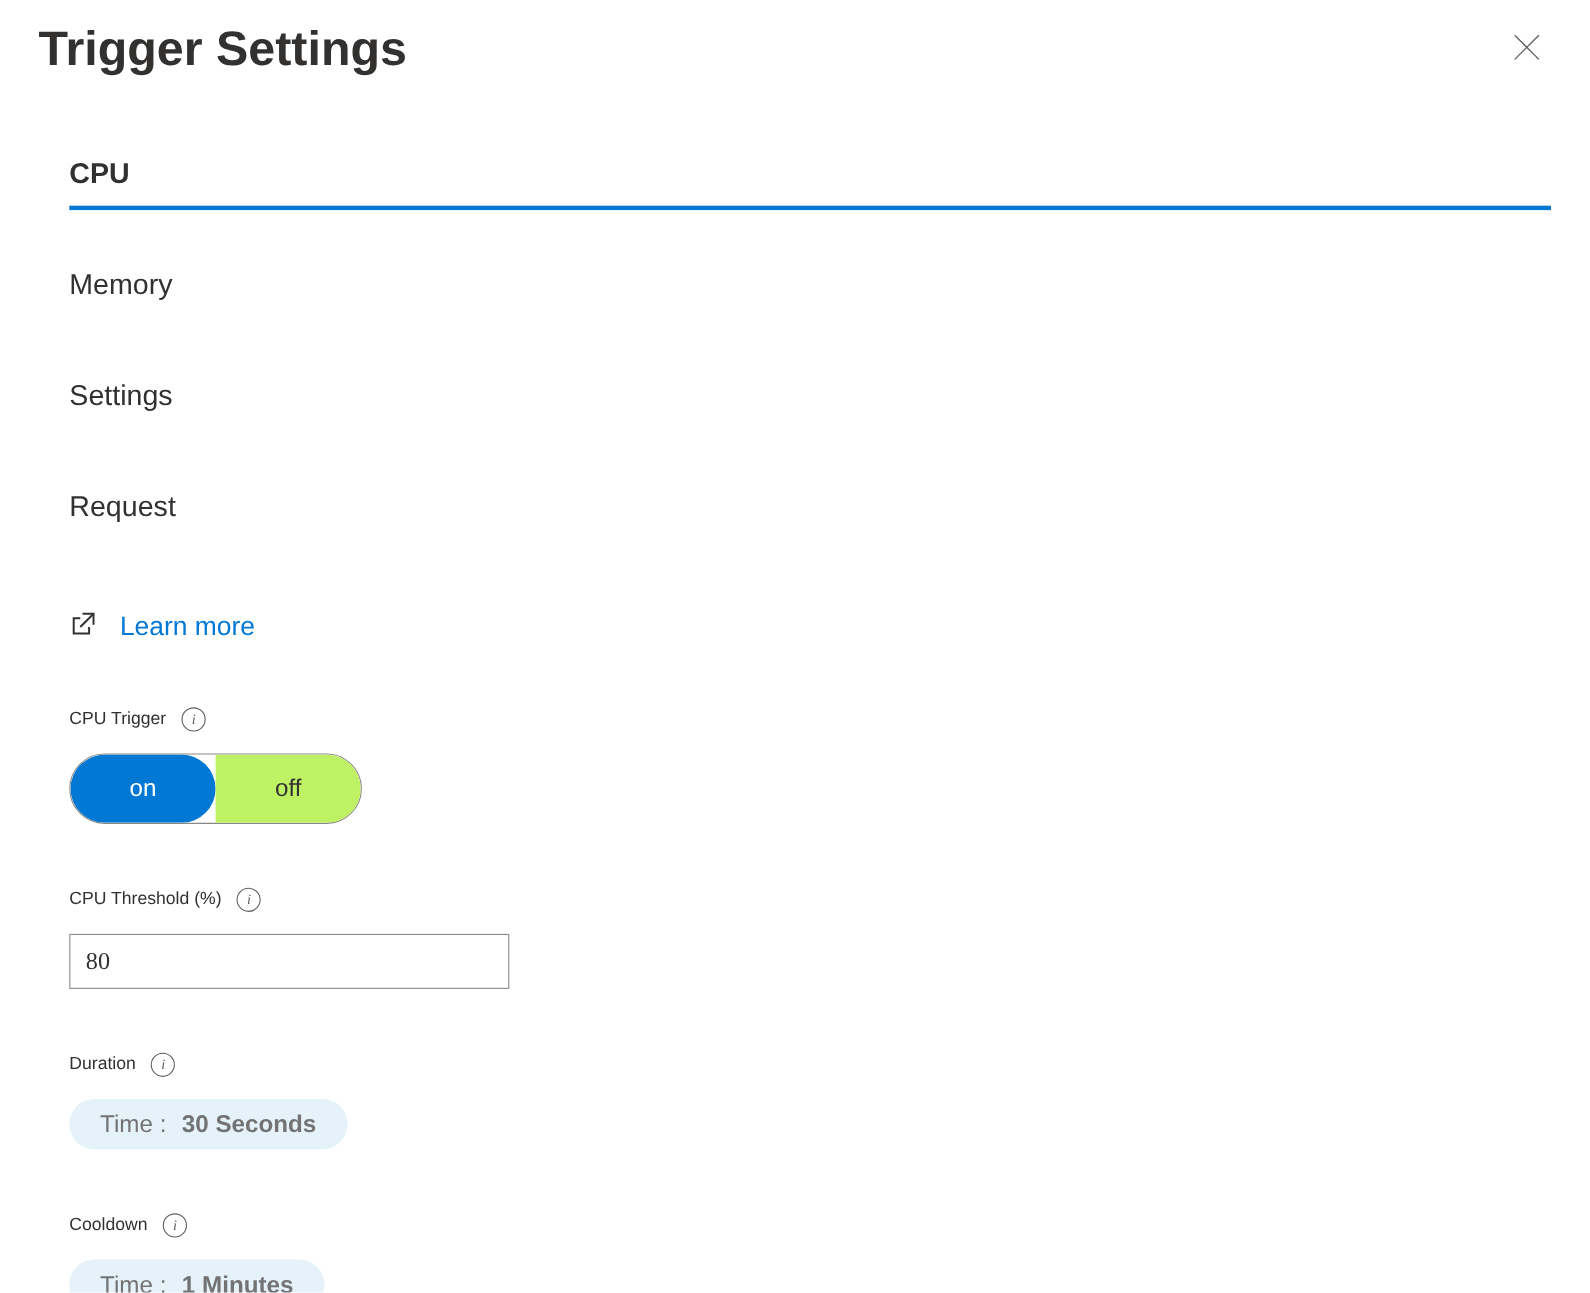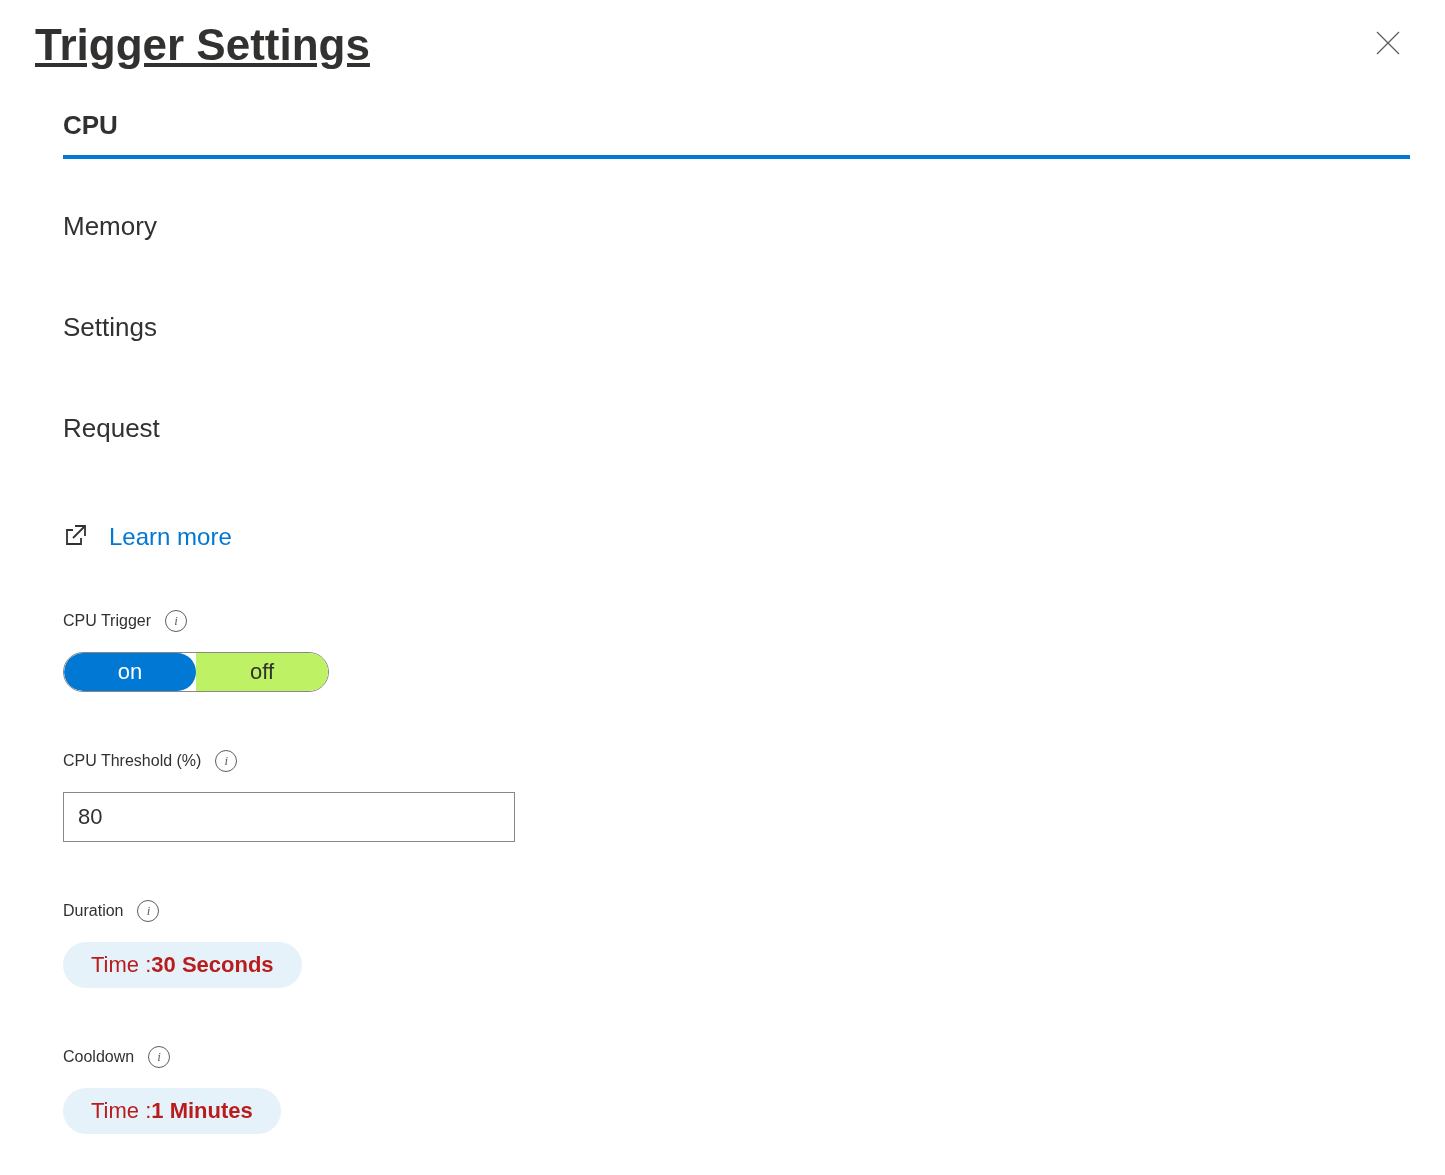--- a/index.html
+++ b/index.html
@@ -8,22 +8,21 @@
       background: #ffffff;
       color: #323130;
       width: 1445px;
       height: 1175px;
       padding: 20px 35px;
     }
     .header {
       display: flex;
       justify-content: space-between;
       align-items: center;
-      margin-bottom: 40px;
-      text-decoration: underline;
+      margin-bottom: 72px;
     }
     .page-title {
       font-size: 44px;
       font-weight: 600;
       color: #323130;
     }
     .close-btn {
       cursor: pointer;
       padding: 8px;
       display: flex;
@@ -86,57 +85,57 @@
       font-style: italic;
       font-family: Georgia, serif;
       color: #605e5c;
       cursor: pointer;
     }
     .toggle {
       display: inline-flex;
       border: 1.5px solid #8a8886;
       border-radius: 999px;
       overflow: hidden;
-      height: 40px;
+      height: 64px;
       width: 266px;
       cursor: pointer;
     }
     .toggle-opt {
       flex: 1;
       display: flex;
       align-items: center;
       justify-content: center;
       font-size: 22px;
       color: #323130;
       background: #bef264;
     }
     .toggle-opt.active {
       background: #0078d4;
       color: #ffffff;
       border-radius: 999px;
     }
     .text-input {
-      width: 452px;
+      width: 400px;
       height: 50px;
       border: 1.5px solid #8a8886;
       padding: 0 14px;
       font-size: 22px;
-      font-family: Liberation Sans, sans-serif;
+      font-family: Liberation Serif, serif;
       color: #323130;
     }
     .pill {
       display: inline-flex;
       align-items: baseline;
       background: #e6f2fa;
       border-radius: 999px;
       padding: 10px 28px;
       font-size: 22px;
-      color: #b91c1c;
-      cursor: pointer;
-      gap: 0;
+      color: #737373;
+      cursor: pointer;
+      gap: 14px;
     }
     .pill-value { font-weight: 700; }
   </style>
 </head>
 <body>
 
 <div class="header">
   <h1 class="page-title">Trigger Settings</h1>
   <div class="close-btn">
     <span>

